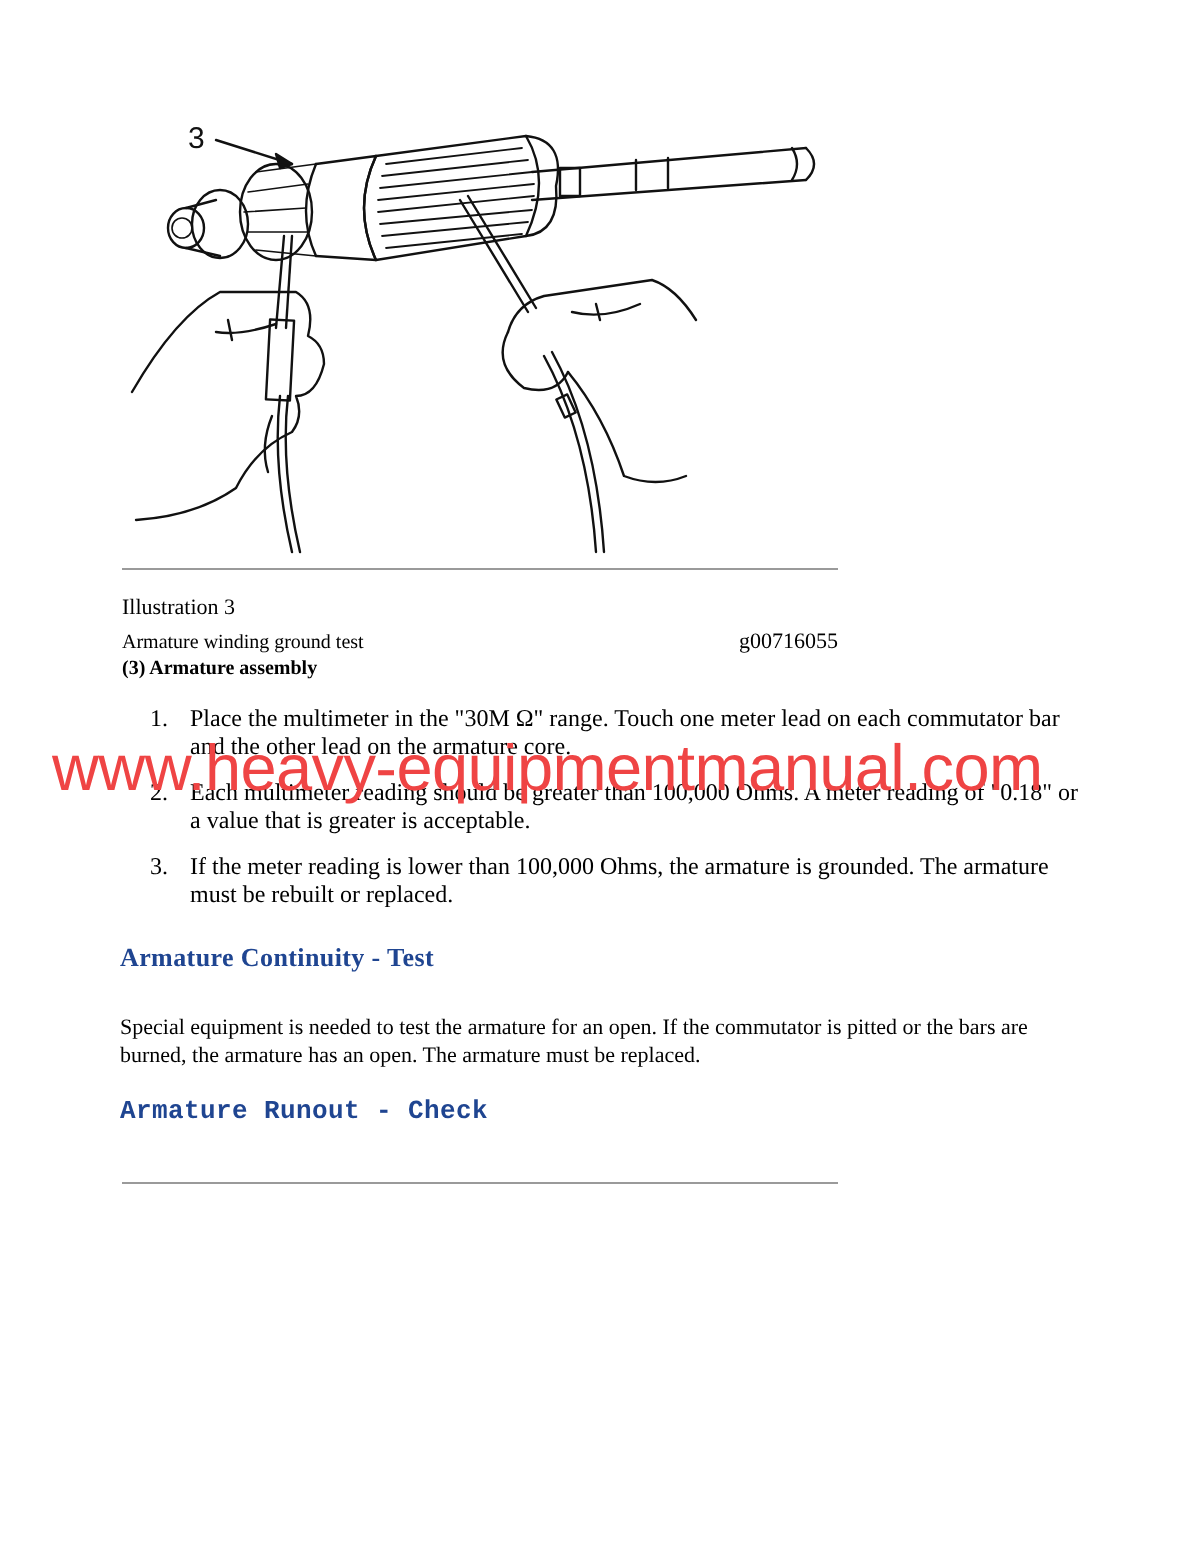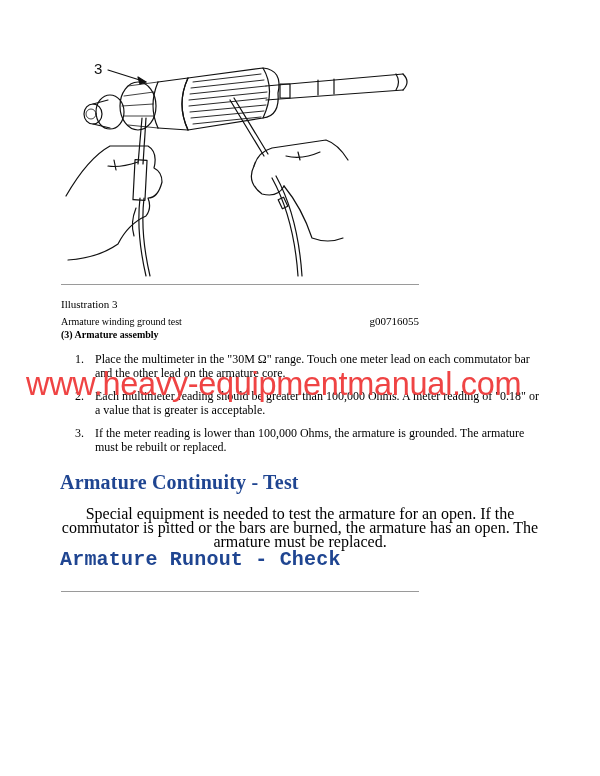--- a/index.html
+++ b/index.html
@@ -7,22 +7,22 @@
            font-family: "Liberation Serif", "DejaVu Serif", serif; color: #000; }
     .illus { position: absolute; left: 58px; top: 48px; width: 380px; height: 230px; }
     .rule { position: absolute; left: 61px; width: 358px; height: 0; border-top: 1.5px solid #9a9a9a; }
     .caption-row { position: absolute; left: 61px; width: 358px; font-size: 11px; line-height: 13px; }
     .caption-left { position: absolute; left: 0; top: 0; }
     .caption-right { position: absolute; right: 0; top: 17px; }
     .caption-line { position: absolute; left: 61px; font-size: 10px; line-height: 13px; }
     .steps { position: absolute; left: 75px; top: 352px; width: 470px; margin: 0; padding: 0; list-style: none; font-size: 12px; line-height: 14px; }
     .steps li { position: relative; padding-left: 20px; margin-bottom: 9px; }
     .steps li .num { position: absolute; left: 0; top: 0; }
-    h2.section { position: absolute; left: 60px; margin: 0; font-size: 20px; font-weight: bold; color: #1f4591; font-family: "Liberation Serif", "DejaVu Serif", serif; letter-spacing: 0.2px; }
-    .para { position: absolute; left: 60px; width: 480px; font-size: 16px; line-height: 14px; margin: 0; text-align: center; }
+    h2.section { position: absolute; left: 60px; margin: 0; font-size: 13px; font-weight: bold; color: #1f4591; font-family: "Liberation Serif", "DejaVu Serif", serif; letter-spacing: 0.2px; }
+    .para { position: absolute; left: 60px; width: 480px; font-size: 11px; line-height: 14px; margin: 0; }
     .watermark { position: absolute; left: 26px; top: 367px; font-family: "Liberation Sans", "DejaVu Sans", sans-serif; font-size: 32.5px; line-height: 34px; color: #ef4444; white-space: nowrap; letter-spacing: -0.3px; }
   </style>
 </head>
 <body>
 
 <div class="illus">
   <svg width="380" height="230" viewBox="0 0 380 230" fill="none" stroke="#111" stroke-width="1.2" stroke-linecap="round" stroke-linejoin="round">
 
     <text x="36" y="26" font-family="Liberation Sans, sans-serif" font-size="15" fill="#111" stroke="none">3</text>
     <line x1="50" y1="22" x2="88" y2="34"></line>

